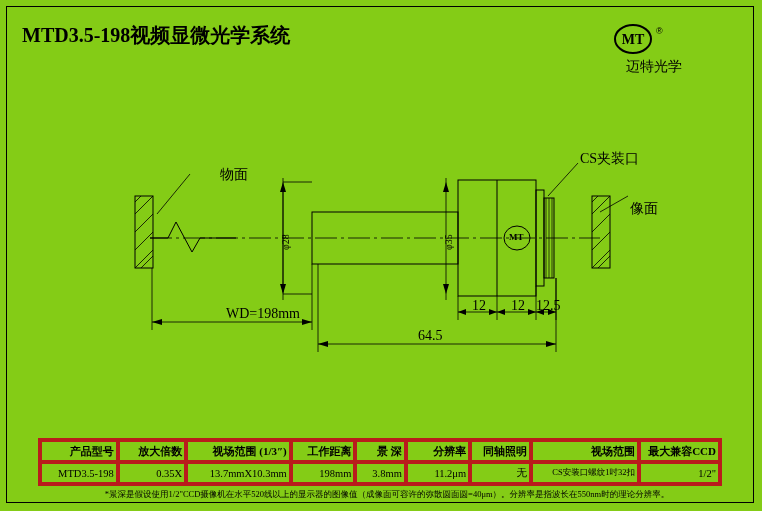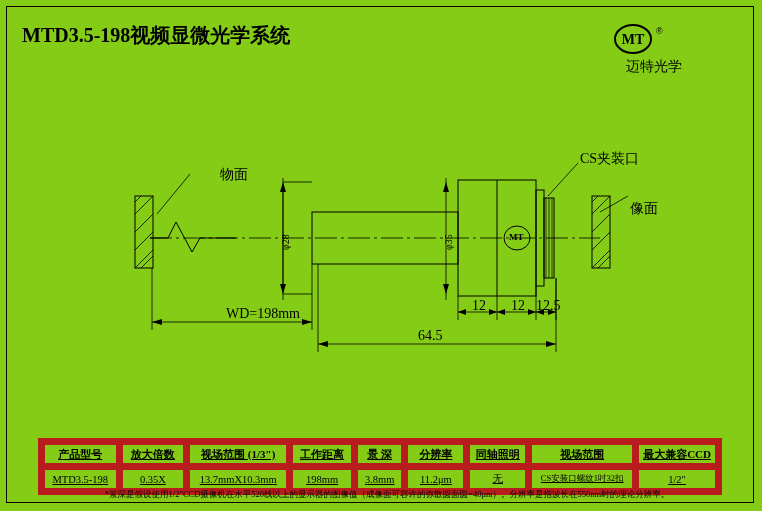--- a/index.html
+++ b/index.html
@@ -8,21 +8,21 @@
   .frame{position:absolute;left:6px;top:6px;width:748px;height:497px;border:1px solid #000;box-sizing:border-box;}
   .title{position:absolute;left:22px;top:22px;font-family:"Liberation Serif",serif;font-weight:bold;font-size:20px;letter-spacing:0px;white-space:nowrap;}
   
   .logo{position:absolute;left:594px;top:24px;width:120px;height:56px;}
   .logo-badge{position:absolute;left:20px;top:0px;width:38px;height:30px;}
   .logo-r{position:absolute;left:62px;top:2px;font-size:9px;}
   .logo-text{position:absolute;left:0px;top:34px;width:120px;text-align:center;font-family:"Liberation Serif",serif;font-weight:normal;font-size:14px;}
   svg.draw{position:absolute;left:0;top:0;width:762px;height:511px;}
   
   .tbl{position:absolute;left:38px;top:438px;width:684px;border-collapse:collapse;}
-  .tbl td{border:7px solid #b91c1c;font-family:"Liberation Serif",serif;font-size:10.5px;text-align:center;height:18px;padding:0 2px;white-space:nowrap;text-decoration:underline;}
+  .tbl td{border:4px solid #b91c1c;font-family:"Liberation Serif",serif;font-size:10.5px;text-align:right;height:18px;padding:0 2px;white-space:nowrap;}
   .tbl tr.hdr td{font-weight:bold;font-size:11px;}
   .note{position:absolute;left:42px;top:489px;width:690px;font-family:"Liberation Serif",serif;font-size:8.5px;text-align:center;}
   .lbl{position:absolute;font-family:"Liberation Serif",serif;font-size:14px;white-space:nowrap;}
   .lbl-v{position:absolute;font-family:"Liberation Serif",serif;font-size:10px;white-space:nowrap;transform-origin:0 0;}
 </style>
 </head>
 <body>
 
 <div id="sheet">
 

